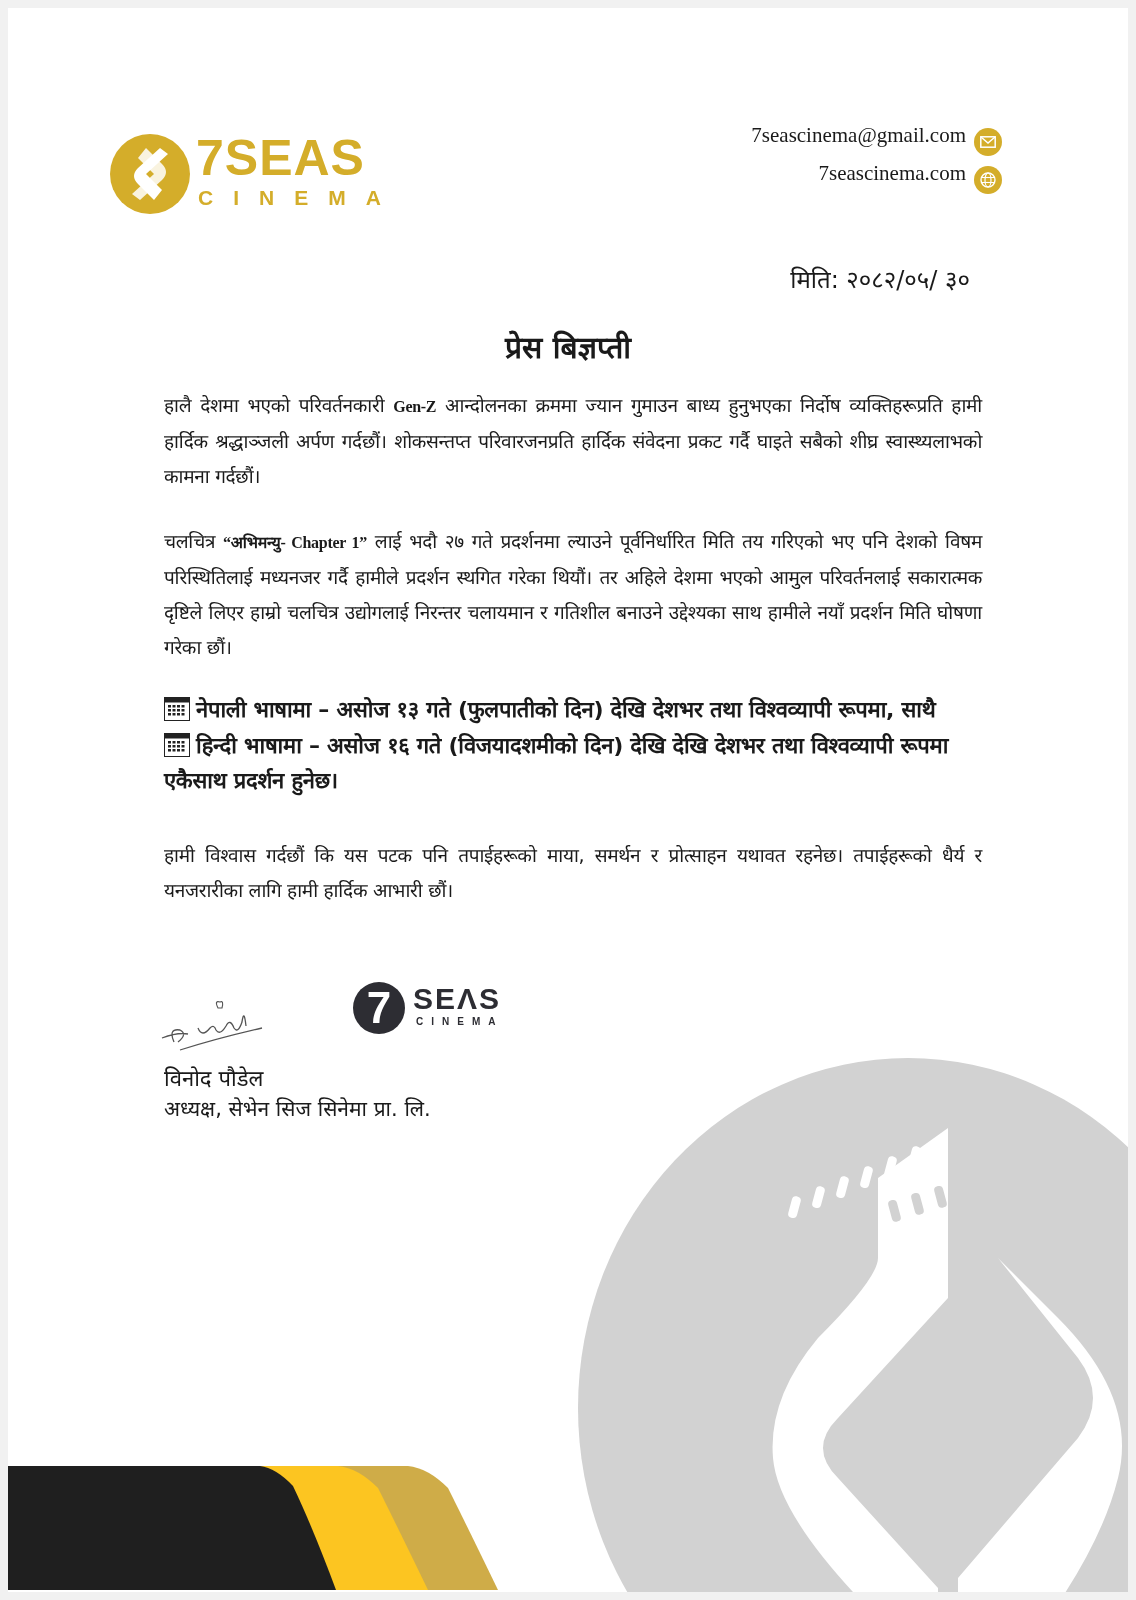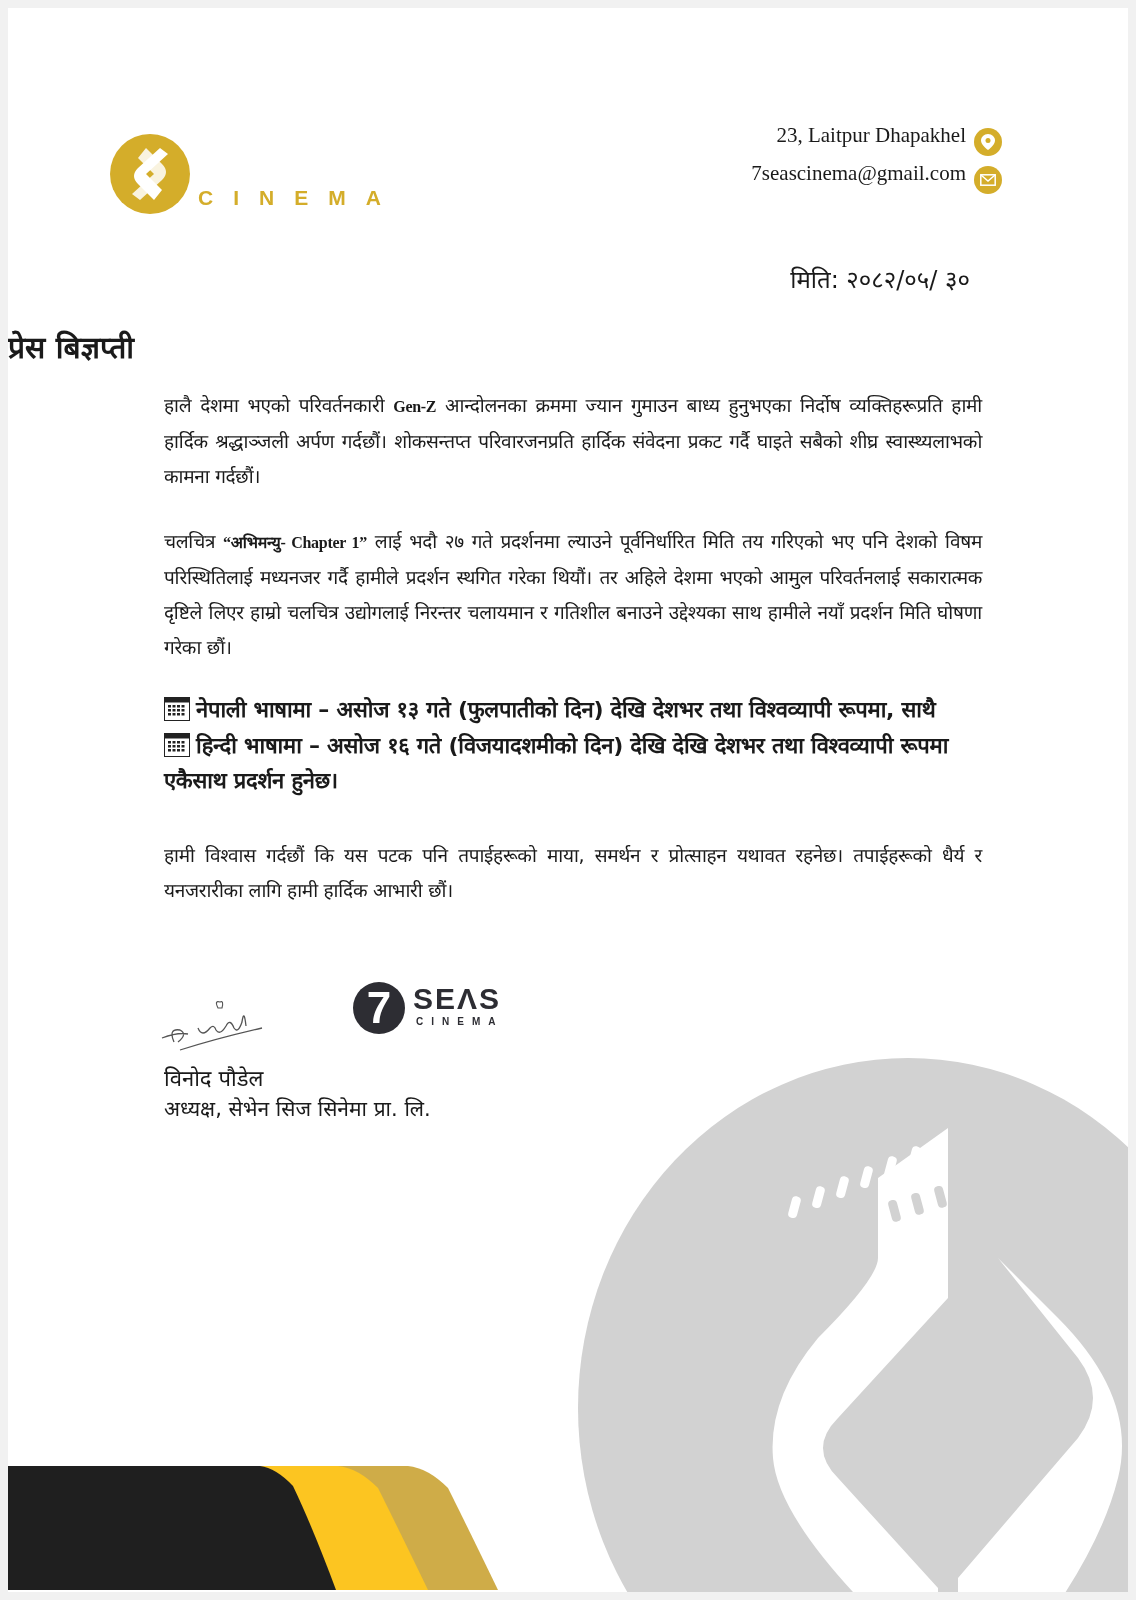--- a/index.html
+++ b/index.html
@@ -37,21 +37,21 @@
   .contact-text { font-size: 21px; margin-right: 8px; }
   .contact-icon {
     width: 28px; height: 28px; border-radius: 50%; background: #d4ad2a;
     display: flex; align-items: center; justify-content: center; margin-top: 14px;
   }
   .date {
     position: absolute; right: 158px; top: 254px;
     font-family: "DejaVu Sans", sans-serif; font-size: 24px;
   }
   .title {
-    position: absolute; left: 0; right: 0; top: 318px; 
+    position: absolute; left: 0; right: 0; top: 318px; text-align: center;
     font-family: "DejaVu Sans", sans-serif; font-weight: bold; font-size: 30px;
   }
   .para {
     position: absolute; left: 156px; width: 818px;
     font-family: "DejaVu Sans", sans-serif; font-size: 19px; line-height: 35px;
     text-align: justify; letter-spacing: -0.3px;
   }
   .en { font-family: "Liberation Serif", serif; font-weight: bold; font-size: 16px; }
   .sched {
     position: absolute; left: 156px; width: 818px;
@@ -78,39 +78,42 @@
 
 <div class="page">
 
   <div class="logo">
     <div class="logo-circle">
       <svg width="80" height="80" viewBox="0 0 80 80">
         <path d="M50 14 L58 20 L36 40 L52 56 L44 66 L28 50 Q20 42 28 34 Z" fill="#ffffff"></path>
         <path d="M30 66 L22 60 L44 40 L28 24 L36 14 L52 30 Q60 38 52 46 Z" fill="#ffffff" opacity="0.85"></path>
       </svg>
     </div>
+    <div class="logo-title">7SEAS</div>
     <div class="logo-sub">CINEMA</div>
   </div>
 
   <div class="contact">
-    <div class="contact-row">
-      <span class="contact-text">23, Laitpur Dhapakhel</span>
-      <span class="contact-icon">
-        <svg width="14" height="16" viewBox="0 0 14 16">
-            <path d="M7 0 C3 0 0 3 0 6.5 C0 11 7 16 7 16 C7 16 14 11 14 6.5 C14 3 11 0 7 0 Z" fill="#fff"></path>
-            <circle cx="7" cy="6.5" r="2.5" fill="#d4ad2a"></circle>
-          </svg>
-      </span>
-    </div>
     <div class="contact-row">
       <span class="contact-text">7seascinema@gmail.com</span>
       <span class="contact-icon">
         <svg width="16" height="12" viewBox="0 0 16 12">
             <rect x="0.8" y="0.8" width="14.4" height="10.4" fill="none" stroke="#fff" stroke-width="1.5"></rect>
             <path d="M1 1 L8 7 L15 1" fill="none" stroke="#fff" stroke-width="1.5"></path>
+          </svg>
+      </span>
+    </div>
+    <div class="contact-row">
+      <span class="contact-text">7seascinema.com</span>
+      <span class="contact-icon">
+        <svg width="16" height="16" viewBox="0 0 16 16">
+            <circle cx="8" cy="8" r="7" fill="none" stroke="#fff" stroke-width="1.4"></circle>
+            <ellipse cx="8" cy="8" rx="3" ry="7" fill="none" stroke="#fff" stroke-width="1.2"></ellipse>
+            <line x1="1" y1="5.5" x2="15" y2="5.5" stroke="#fff" stroke-width="1.1"></line>
+            <line x1="1" y1="10.5" x2="15" y2="10.5" stroke="#fff" stroke-width="1.1"></line>
           </svg>
       </span>
     </div>
   </div>
 
   <div class="date">मिति: २०८२/०५/ ३०</div>
 
   <div class="title">प्रेस बिज्ञप्ती</div>
 
   <div class="para" style="top:380px;">

